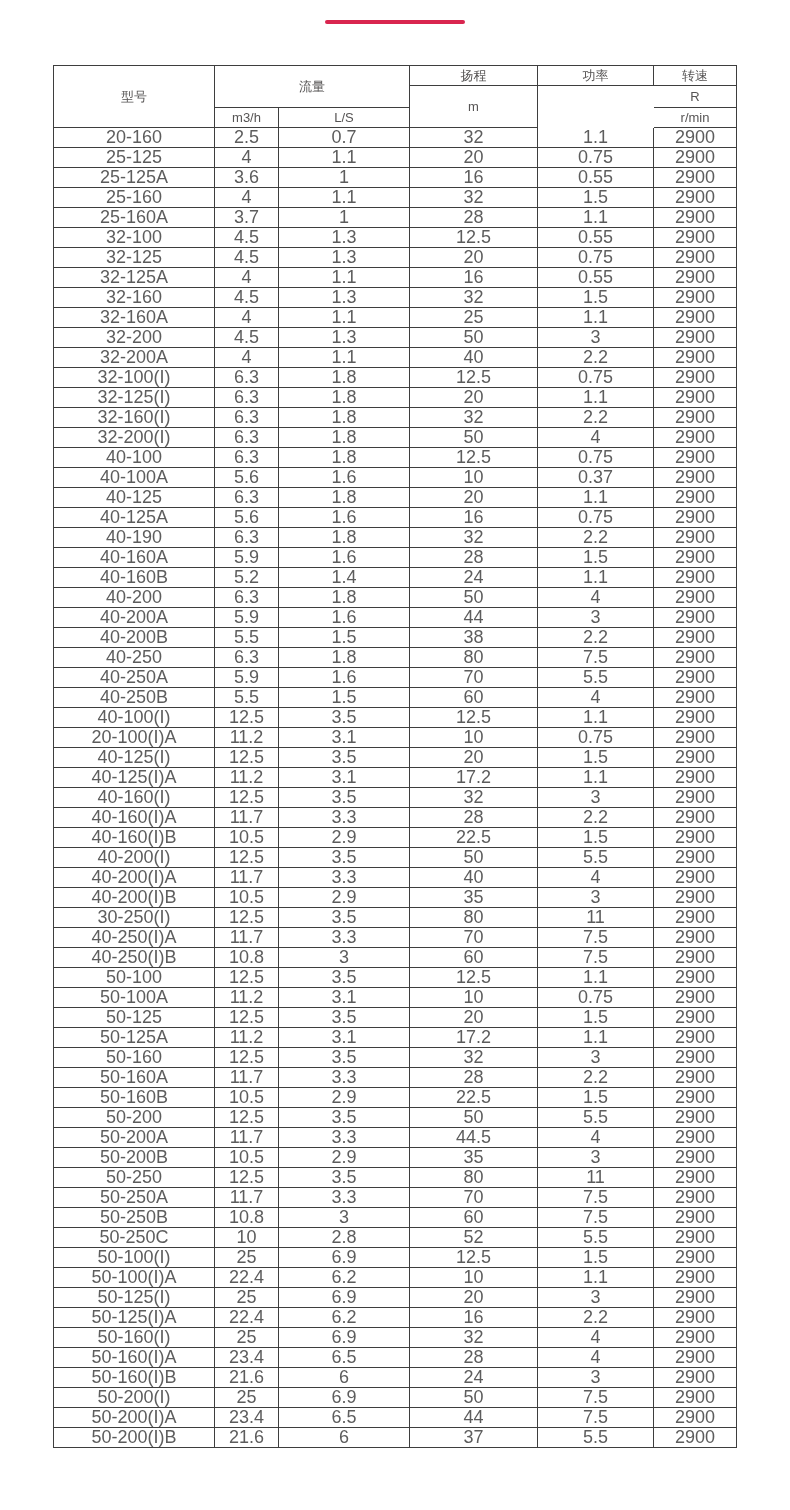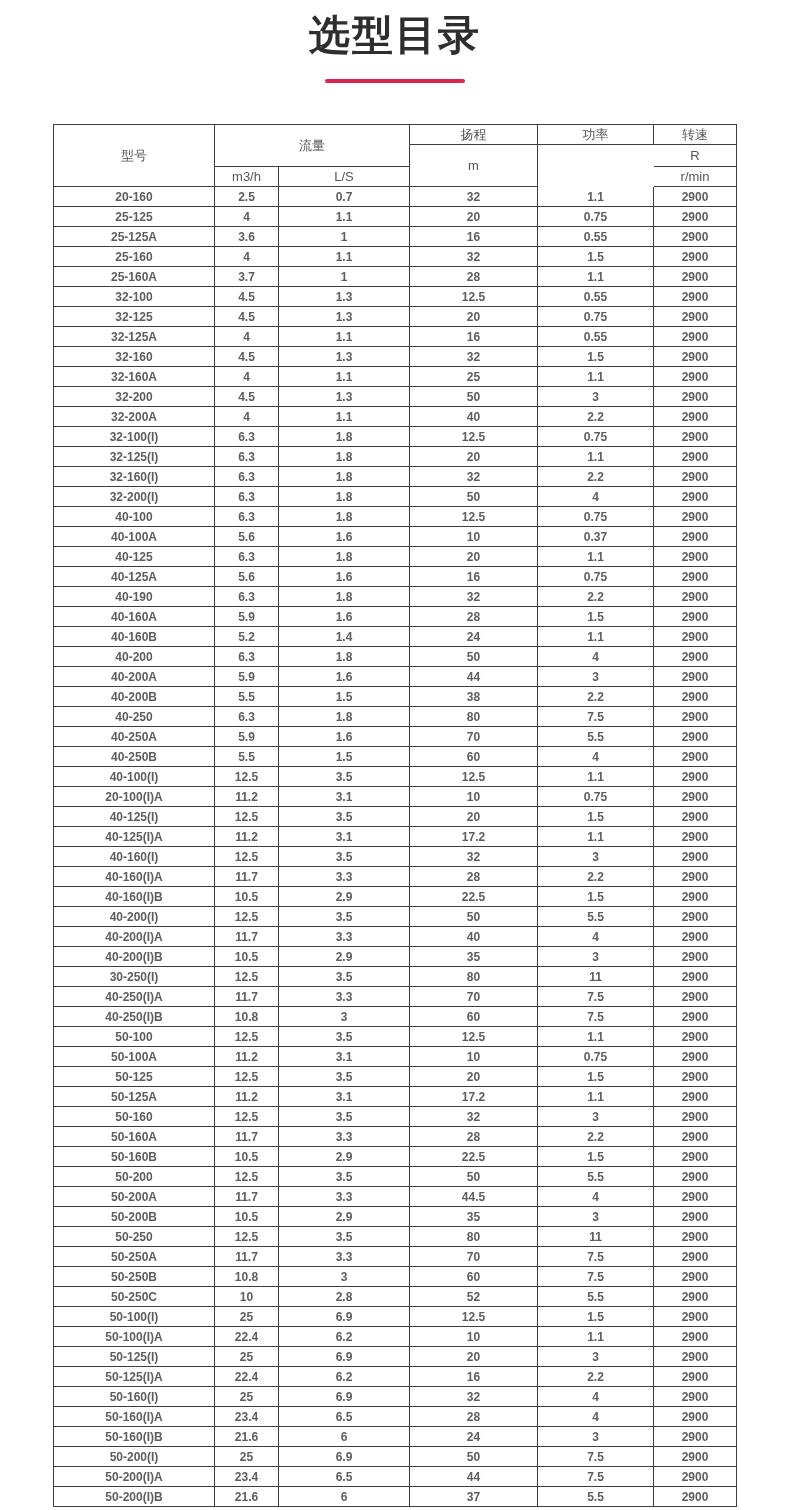--- a/index.html
+++ b/index.html
@@ -38,22 +38,21 @@
     display: grid;
     grid-template-columns: 161px 64px 131px 128px 116px 83px;
     grid-template-rows: 20px 22px 20px;
     font-size: 13px;
     color: #565454;
   }
   .tbody {
     display: grid;
     grid-template-columns: 161px 64px 131px 128px 116px 83px;
     grid-auto-rows: 20px;
-    font-size: 12px;
-    font-weight: bold;
+    font-size: 18px;
   }
   .trow { display: contents; }
   .hcell, .cell {
     border-right: 1px solid #3e3e3e;
     border-bottom: 1px solid #3e3e3e;
     display: flex;
     align-items: center;
     justify-content: center;
     white-space: nowrap;
     overflow: hidden;
@@ -69,21 +68,20 @@
   .c-power-unit { grid-row: 2 / 4; grid-column: 5; }
   .c-speed      { grid-row: 1;     grid-column: 6; }
   .c-speed-r    { grid-row: 2;     grid-column: 6; }
   .c-speed-unit { grid-row: 3;     grid-column: 6; }
 </style>
 </head>
 <body>
 
 <div class="page">
 
-  <h1 class="page-title">选型目录</h1>
   <div class="title-underline" style="background: rgb(217, 37, 79);"></div>
 
   <div class="tbl">
     <div class="thead">
       <div class="hcell c-model">型号</div>
       <div class="hcell c-flow">流量</div>
       <div class="hcell c-m3h">m3/h</div>
       <div class="hcell c-ls">L/S</div>
       <div class="hcell c-head">扬程</div>
       <div class="hcell c-head-unit">m</div>

